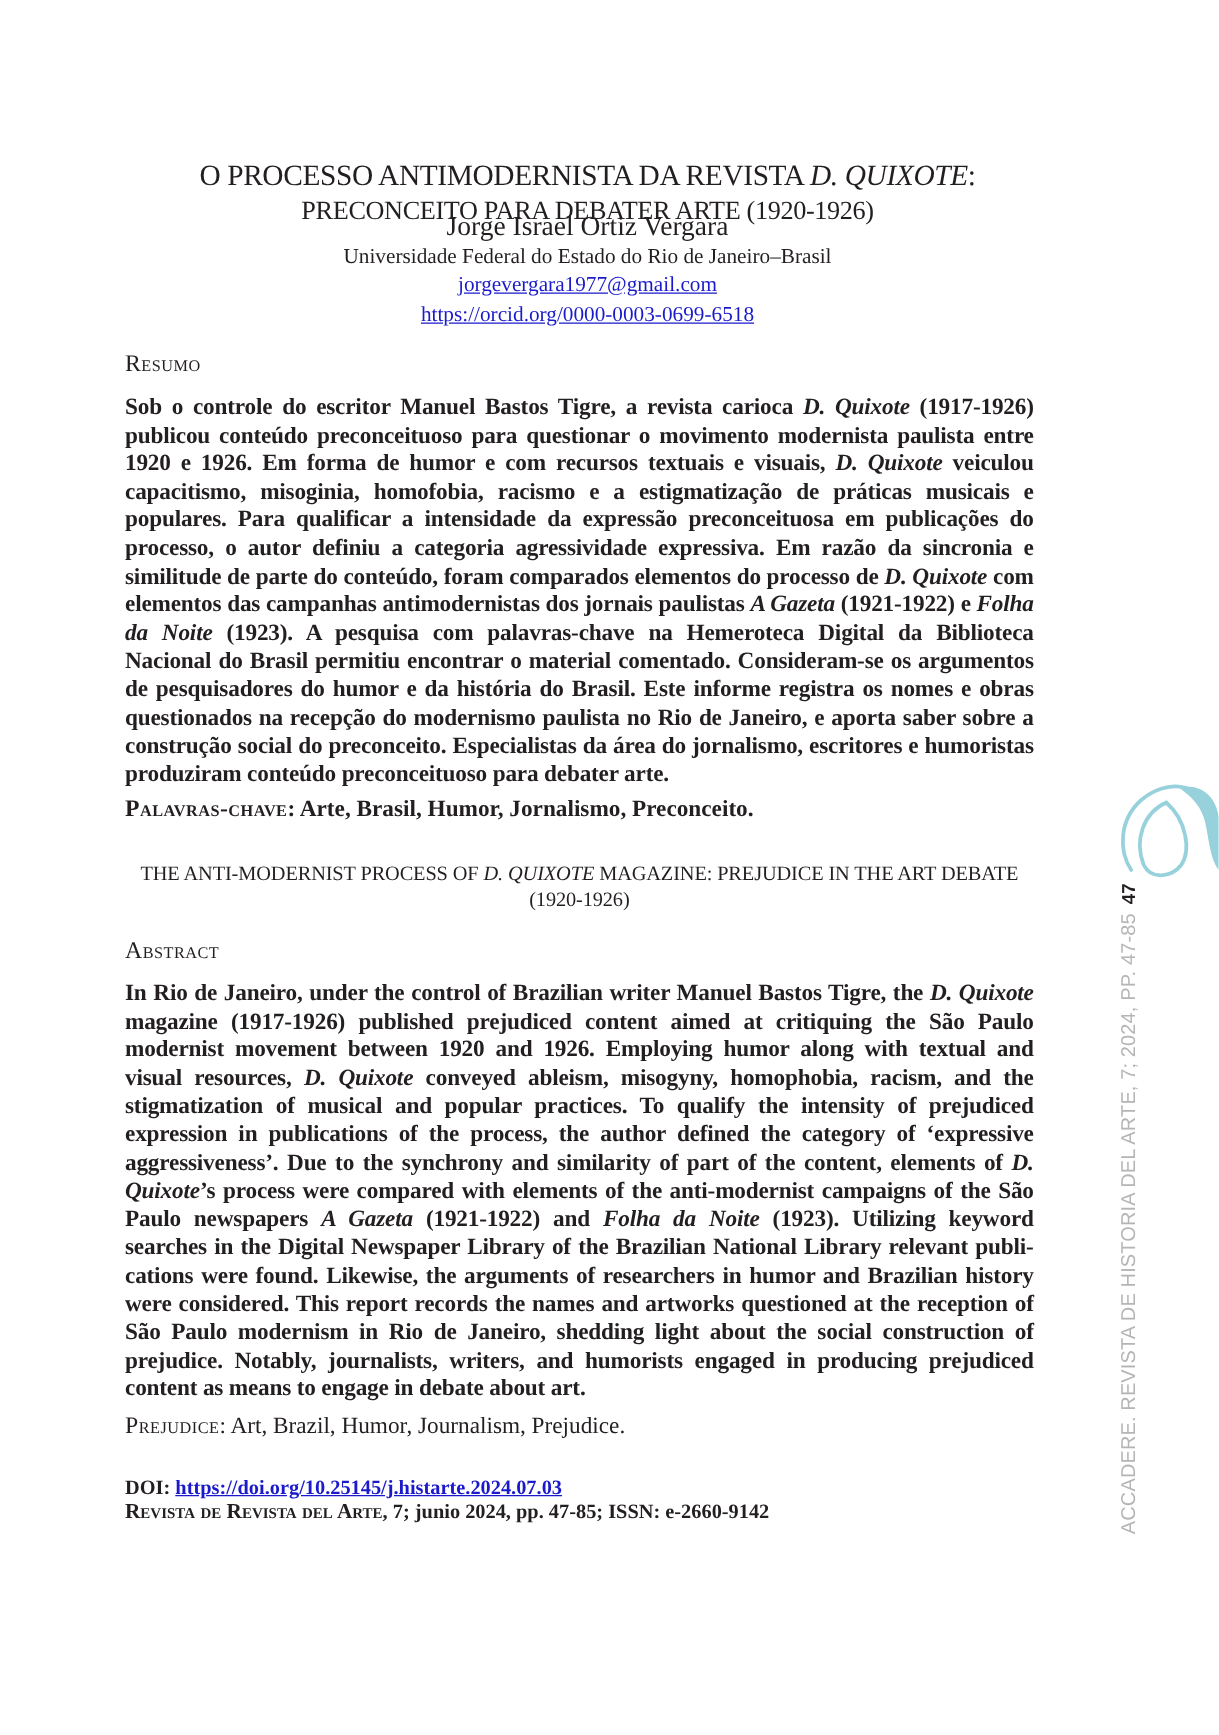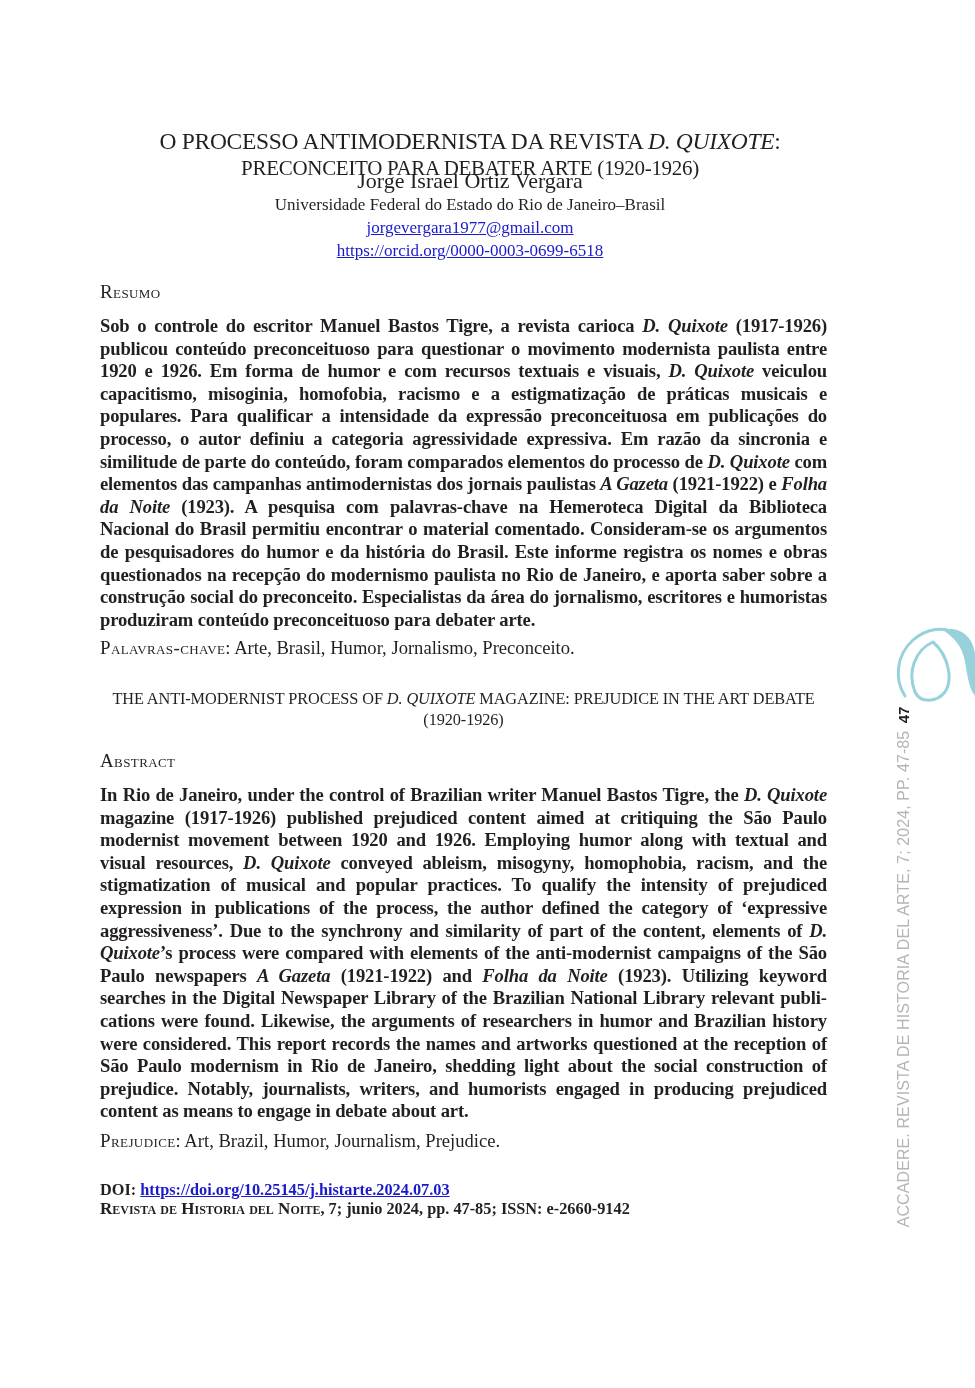--- a/index.html
+++ b/index.html
@@ -57,40 +57,40 @@
 
   <div class="author-block">
     <div class="author">Jorge Israel Ortiz Vergara</div>
     <div class="affil">Universidade Federal do Estado do Rio de Janeiro–Brasil</div>
     <div class="links-wrap"><a class="link">jorgevergara1977@gmail.com</a></div>
     <div class="links-wrap"><a class="link">https://orcid.org/0000-0003-0699-6518</a></div>
   </div>
 
   <div class="sec-head sc-head" style="top:281px;">Resumo</div>
   <div class="para" style="top:315px;"><span>Sob o controle do escritor Manuel Bastos Tigre, a revista carioca </span><i>D. Quixote</i><span> (1917-1926) publicou conteúdo preconceituoso para questionar o movimento modernista paulista entre 1920 e 1926. Em forma de humor e com recursos textuais e visuais, </span><i>D. Quixote</i><span> veiculou capacitismo, misoginia, homofobia, racismo e a estigmatização de práticas musicais e populares. Para qualificar a intensidade da expressão preconceituosa em publicações do processo, o autor definiu a categoria agressividade expressiva. Em razão da sincronia e similitude de parte do conteúdo, foram comparados elementos do processo de </span><i>D. Quixote</i><span> com elementos das campanhas antimodernistas dos jornais paulistas </span><i>A Gazeta</i><span> (1921-1922) e </span><i>Folha da Noite</i><span> (1923). A pesquisa com palavras-chave na Hemeroteca Digital da Biblioteca Nacional do Brasil permitiu encontrar o material comentado. Consideram-se os argumentos de pesquisadores do humor e da história do Brasil. Este informe registra os nomes e obras questionados na recepção do modernismo paulista no Rio de Janeiro, e aporta saber sobre a construção social do preconceito. Especialistas da área do jornalismo, escritores e humoristas produziram conteúdo preconceituoso para debater arte.</span></div>
-  <div class="kw" style="top:637px;">
+  <div class="kw" style="top:637px;font-weight:bold;">
     <span class="sc-head">Palavras-chave</span><span>: </span><span>Arte, Brasil, Humor, Jornalismo, Preconceito.</span>
   </div>
 
   <div class="en-title">
     <span>THE ANTI-MODERNIST PROCESS OF </span><i>D. QUIXOTE</i><span> MAGAZINE: PREJUDICE IN THE ART DEBATE (1920-1926)</span>
   </div>
 
   <div class="sec-head sc-head" style="top:750px;">Abstract</div>
   <div class="para" style="top:784px;"><span>In Rio de Janeiro, under the control of Brazilian writer Manuel Bastos Tigre, the </span><i>D. Quix­ote</i><span> magazine (1917-1926) published prejudiced content aimed at critiquing the São Paulo modernist movement between 1920 and 1926. Employing humor along with textual and visual resources, </span><i>D. Quixote</i><span> conveyed ableism, misogyny, homophobia, racism, and the stigmatization of musical and popular practices. To qualify the intensity of prejudiced expression in publications of the process, the author defined the category of ‘expressive aggressiveness’. Due to the synchrony and similarity of part of the content, elements of </span><i>D. Quixote</i><span>’s process were compared with elements of the anti-modernist campaigns of the São Paulo newspapers </span><i>A Gazeta</i><span> (1921-1922) and </span><i>Folha da Noite</i><span> (1923). Utilizing keyword searches in the Digital Newspaper Library of the Brazilian National Library relevant publi­cations were found. Likewise, the arguments of researchers in humor and Brazilian history were considered. This report records the names and artworks questioned at the reception of São Paulo modernism in Rio de Janeiro, shedding light about the social construction of prejudice. Notably, journalists, writers, and humorists engaged in producing prejudiced content as means to engage in debate about art.</span></div>
   <div class="kw" style="top:1130px;">
     <span class="sc-head">Prejudice</span><span>: </span><span>Art, Brazil, Humor, Journalism, Prejudice.</span>
   </div>
 
   <div class="footer">
     <div>
       <span>DOI: </span><a class="link">https://doi.org/10.25145/j.histarte.2024.07.03</a>
     </div>
     <div>
-      <span class="sc">Revista de Historia del Noite</span><span>, 7; junio 2024, pp. 47-85; ISSN: e-2660-9142</span>
+      <span class="sc">Revista de Revista del Arte</span><span>, 7; junio 2024, pp. 47-85; ISSN: e-2660-9142</span>
     </div>
   </div>
 
   <div class="side-logo">
     <svg width="82" height="76" viewBox="0 0 82 76">
       <path d="M12 70 C 2 55, 2 30, 20 14 C 34 2, 52 0, 62 8" fill="none" stroke="#96d1dc" stroke-width="3" stroke-linecap="round"></path>
       <path d="M40 16 C 22 24, 14 46, 22 66 C 28 78, 44 76, 52 66 C 60 54, 56 30, 40 16 Z" fill="none" stroke="#96d1dc" stroke-width="3"></path>
       <path d="M50 4 C 66 0, 80 10, 82 28 L 82 70 C 74 60, 74 40, 70 28 C 66 16, 58 10, 50 4 Z" fill="#96d1dc"></path>
     </svg>
   </div>

